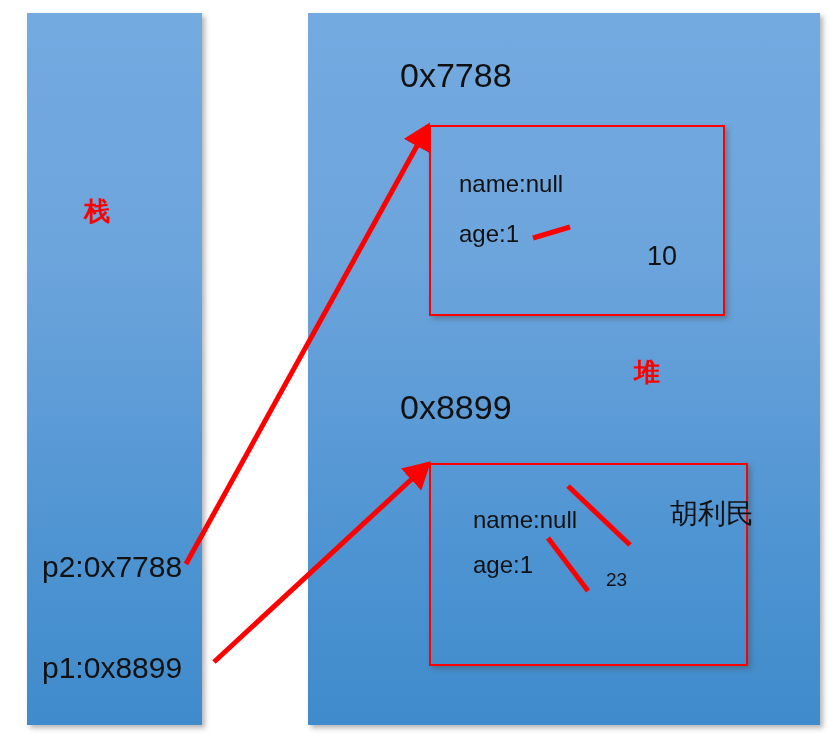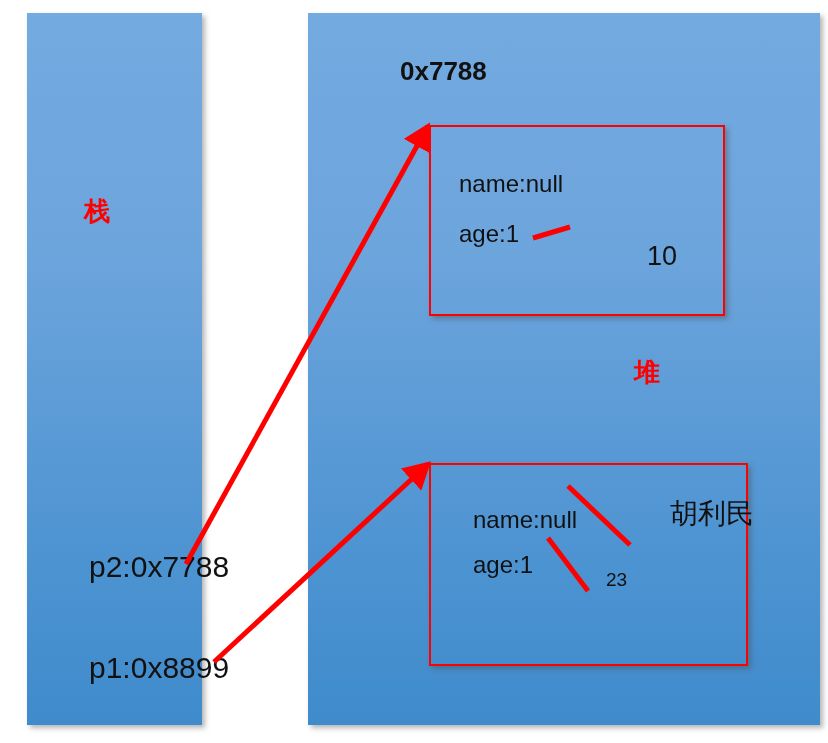--- a/index.html
+++ b/index.html
@@ -45,32 +45,30 @@
   }
   #stack-region-label { left: 84px; top: 198px; }
   #heap-region-label  { left: 634px; top: 359px; }
 
   .stack-slot {
     position: absolute;
     color: #111111;
     font-size: 30px;
     line-height: 1;
     white-space: nowrap;
-    margin-left: 47px;
   }
   #stack-slot-p2 { left: 42px; top: 552px; }
   #stack-slot-p1 { left: 42px; top: 653px; }
 
   .addr-label {
     position: absolute;
     color: #111111;
-    font-size: 26px;
+    font-size: 34px;
     line-height: 1;
     white-space: nowrap;
-    font-weight: bold;
   }
   #addr-label-7788 { left: 400px; top: 58px; }
   #addr-label-8899 { left: 400px; top: 390px; }
 
   .obj-box {
     position: absolute;
     border: 2px solid #FF0000;
     box-sizing: border-box;
     box-shadow: 3px 3px 5px rgba(80,80,80,0.45);
   }
@@ -125,20 +123,21 @@
   <div class="region-label" id="stack-region-label">栈</div>
 
   <div class="region-label" id="heap-region-label">堆</div>
 
   <div class="stack-slot" id="stack-slot-p2">p2:0x7788</div>
 
   <div class="stack-slot" id="stack-slot-p1">p1:0x8899</div>
 
   <div class="addr-label" id="addr-label-7788">0x7788</div>
 
+  <div class="addr-label" id="addr-label-8899">0x8899</div>
 
   <div class="obj-box" id="object-box-7788"></div>
   <div class="obj-box" id="object-box-8899"></div>
 
   <div class="field-line" id="obj7788-field-name">name:null</div>
 
   <div class="field-line" id="obj7788-field-age">age:1</div>
 
   <div class="field-line" id="obj7788-new-age">10</div>
 

